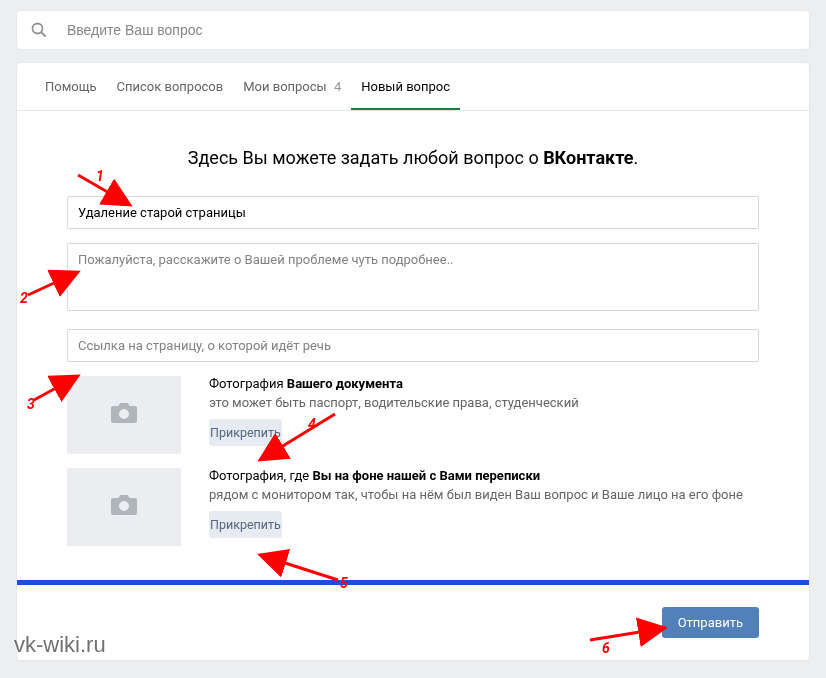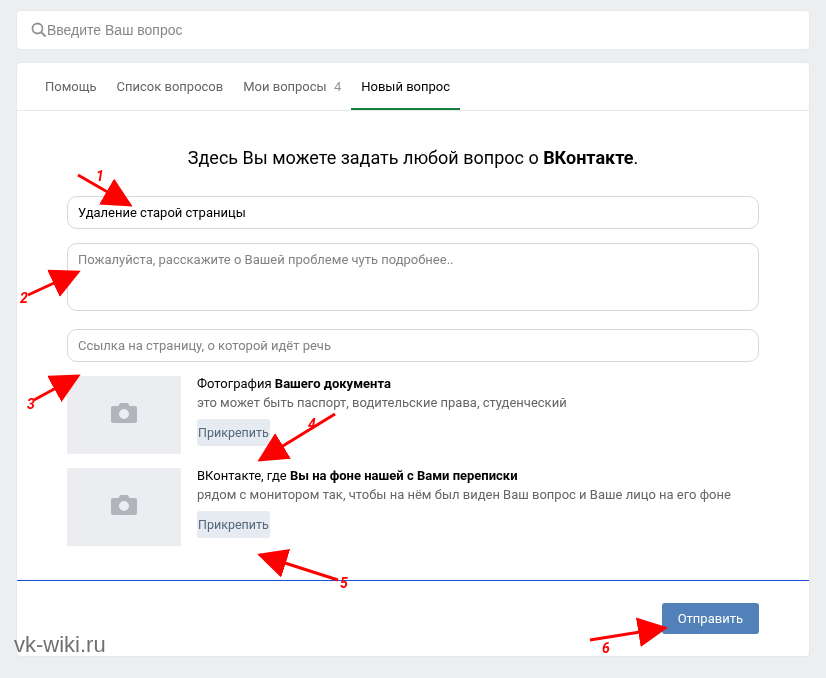--- a/index.html
+++ b/index.html
@@ -16,21 +16,21 @@
       overflow: hidden;
     }
     .search-bar {
       background: #fff;
       border: 1px solid #e7e8ec;
       border-radius: 4px;
       margin: 10px 16px 12px 16px;
       padding: 11px 14px;
       display: flex;
       align-items: flex-start;
-      gap: 0;
+      gap: 20px;
     }
     .search-icon {
       color: #939393;
       display: flex;
     }
     .search-input {
       border: none;
       outline: none;
       font-size: 14px;
       color: #656565;
@@ -74,38 +74,38 @@
       font-size: 18px;
       color: #000;
       margin-bottom: 28px;
     }
     .heading b {
       font-weight: 700;
     }
     .field {
       width: 100%;
       border: 1px solid #d3d9de;
-      border-radius: 10px;
+      border-radius: 2px;
       padding: 8px 10px;
       font-size: 13px;
       color: #000;
       font-family: inherit;
       margin-bottom: 14px;
       outline: none;
       resize: none;
     }
     .field::placeholder {
       color: #828282;
     }
     .textarea {
       height: 68px;
     }
     .attachment-row {
       display: flex;
-      gap: 16px;
+      gap: 28px;
       margin-bottom: 14px;
     }
     .thumb {
       width: 114px;
       height: 78px;
       background: #ebedf0;
       display: flex;
       align-items: center;
       justify-content: center;
       flex-shrink: 0;
@@ -140,21 +140,21 @@
       background: #e5ebf1;
       color: #55677d;
     }
     .btn-primary {
       background: #5181b8;
       color: #fff;
     }
     .submit-row {
       text-align: right;
       padding: 22px 50px 22px 74px;
-      border-top: 1px solid #1d4ed8;
+      border-top: 5px solid #1d4ed8;
     }
     .submit-row .btn-primary {
       padding: 8px 16px;
       font-size: 13px;
     }
     .watermark {
       position: absolute;
       left: 14px;
       bottom: 20px;
       font-size: 22px;
@@ -235,21 +235,21 @@
     <div class="attachment-row">
       <div class="thumb">
         <span class="camera-icon">
           <svg width="28" height="24" viewBox="0 0 28 24">
               <path fill="currentColor" d="M10 2 L8.5 5 H3 C1.9 5 1 5.9 1 7 V20 C1 21.1 1.9 22 3 22 H25 C26.1 22 27 21.1 27 20 V7 C27 5.9 26.1 5 25 5 H19.5 L18 2 Z M14 8 A5 5 0 1 1 14 18 A5 5 0 1 1 14 8 Z"></path>
             </svg>
         </span>
       </div>
       <div class="attach-info">
         <p class="attach-title">
-          <span>ВКонтакте, где </span><b>Вы на фоне нашей с Вами переписки</b>
+          <span>Фотография, где </span><b>Вы на фоне нашей с Вами переписки</b>
         </p>
         <p class="attach-desc">рядом с монитором так, чтобы на нём был виден Ваш вопрос и Ваше лицо на его фоне</p>
         <button class="btn btn-secondary">Прикрепить</button>
       </div>
     </div>
   </div>
 
   <div class="submit-row">
     <button class="btn btn-primary">Отправить</button>
   </div>

